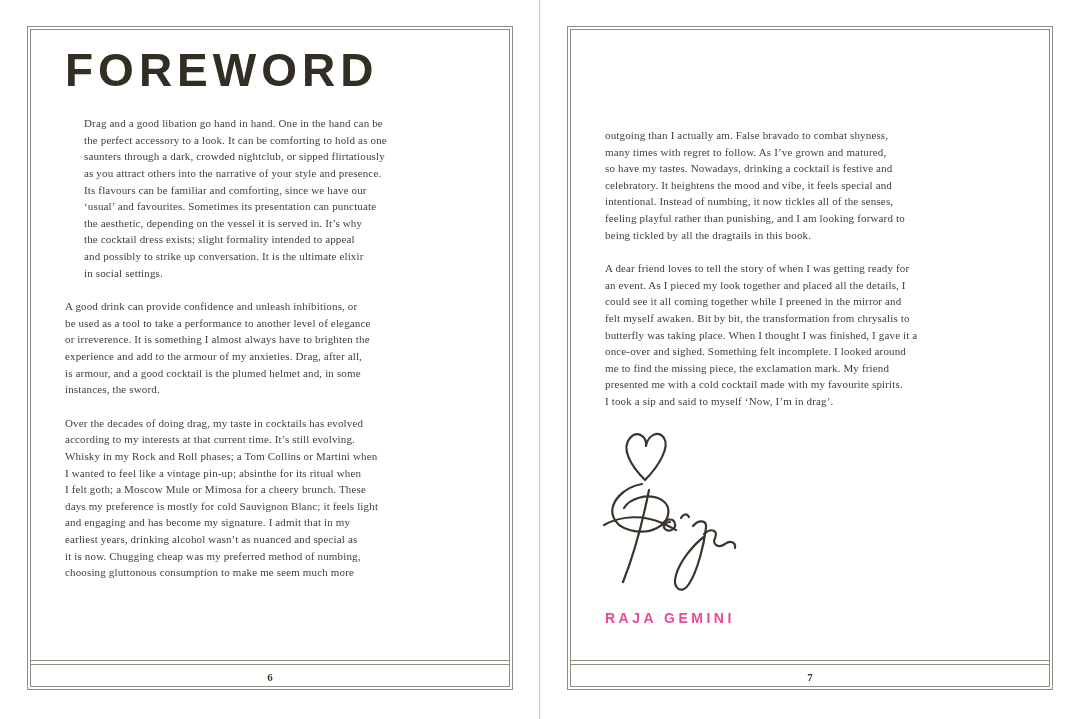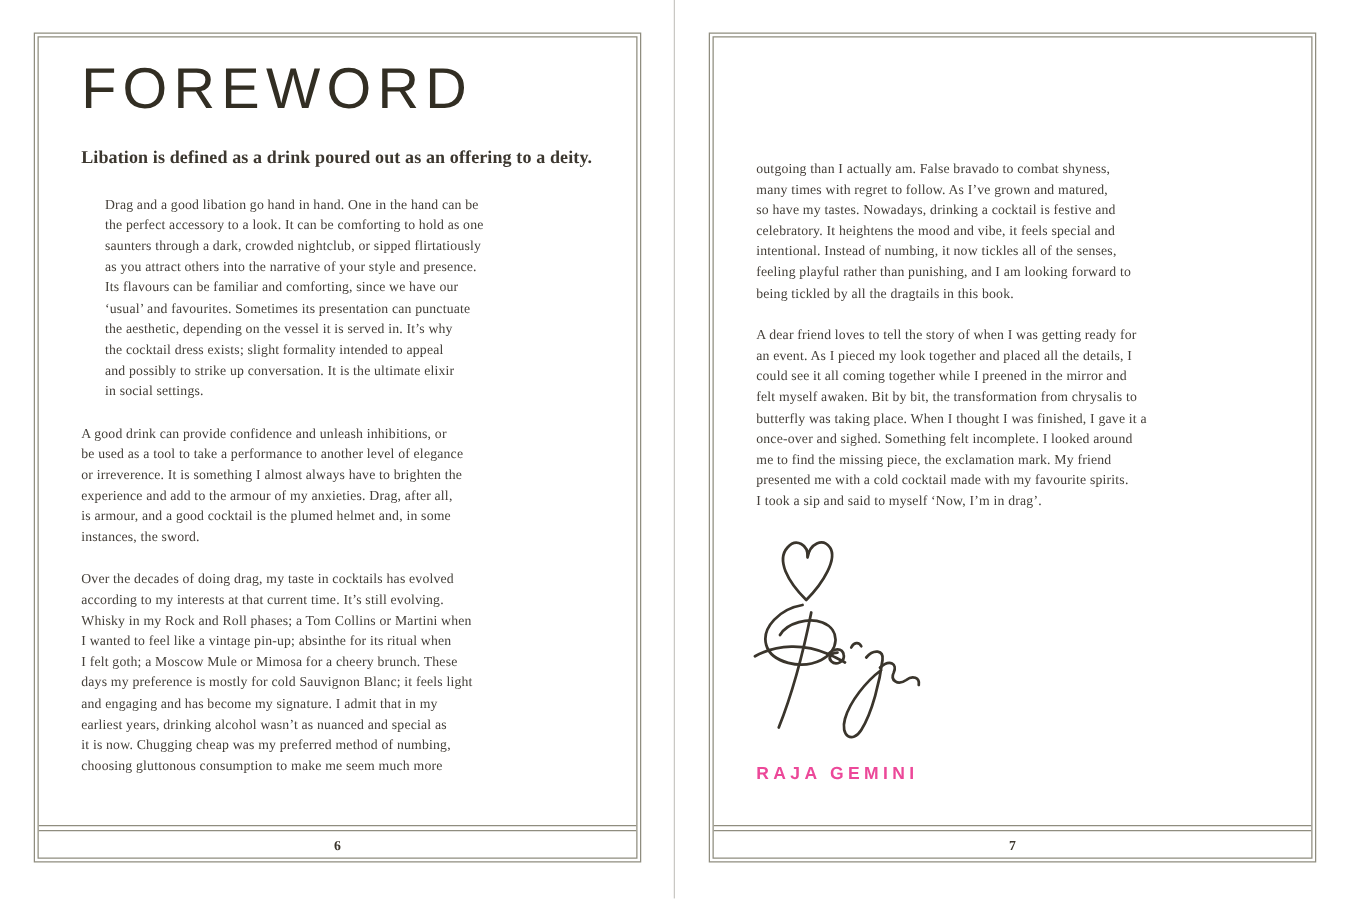--- a/index.html
+++ b/index.html
@@ -40,21 +40,21 @@
     box-sizing: border-box;
   }
   .content {
     position: absolute;
     top: 0; left: 0; right: 0;
     padding: 0 24px 0 34px;
   }
   h1.title {
     margin: 16px 0 0 0;
     font-family: "Liberation Sans", sans-serif;
-    font-weight: 400;
+    font-weight: 700;
     font-size: 46px;
     line-height: 1.05;
     letter-spacing: 5px;
     color: #322e23;
   }
   p { margin: 0; }
   .intro {
     margin-top: 24px;
     font-weight: bold;
     font-size: 14.4px;
@@ -113,21 +113,20 @@
 <body>
 
 <div class="canvas">
 
   <div class="spine"></div>
 
   <section class="page left">
     <div class="frame-inner">
       <div class="content">
         <h1 class="title">FOREWORD</h1>
-        <p class="intro">Libation is defined as a drink poured out as an offering to a deity.</p>
         <p class="body p1">Drag and a good libation go hand in hand. One in the hand can be
 the perfect accessory to a look. It can be comforting to hold as one
 saunters through a dark, crowded nightclub, or sipped flirtatiously
 as you attract others into the narrative of your style and presence.
 Its flavours can be familiar and comforting, since we have our
 ‘usual’ and favourites. Sometimes its presentation can punctuate
 the aesthetic, depending on the vessel it is served in. It’s why
 the cocktail dress exists; slight formality intended to appeal
 and possibly to strike up conversation. It is the ultimate elixir
 in social settings.</p>

